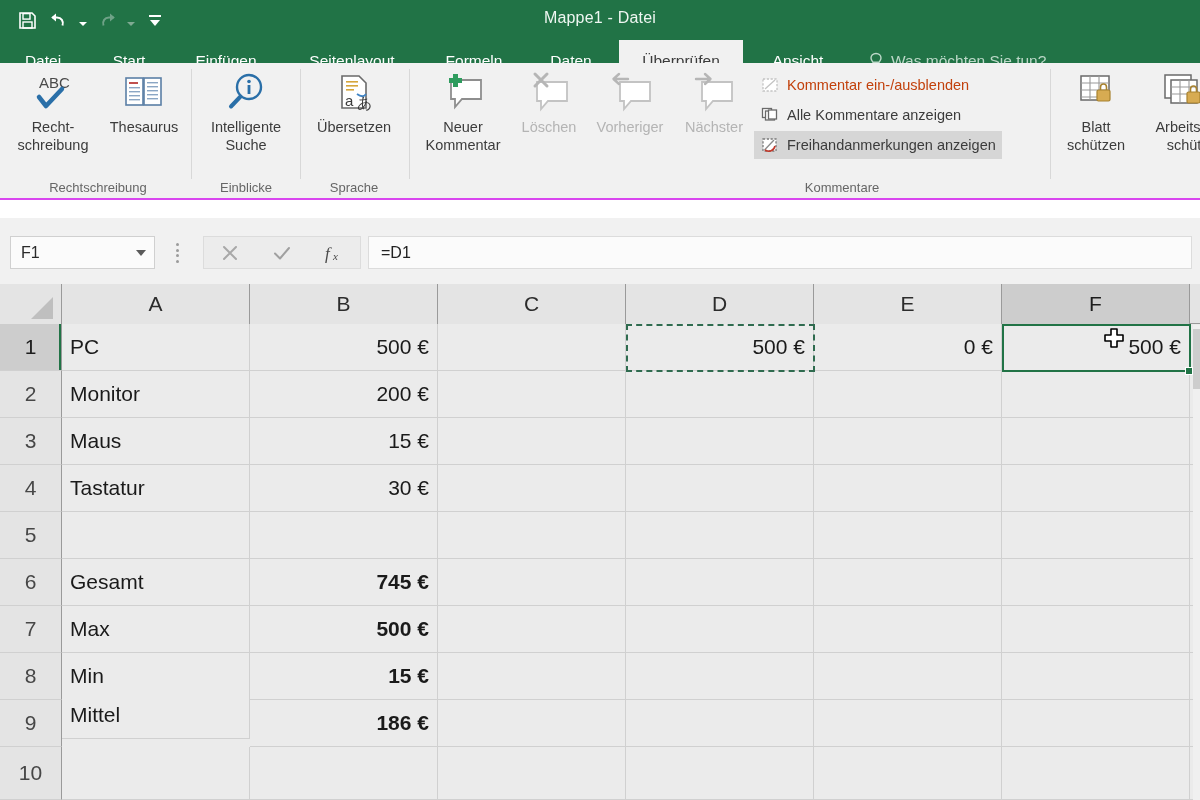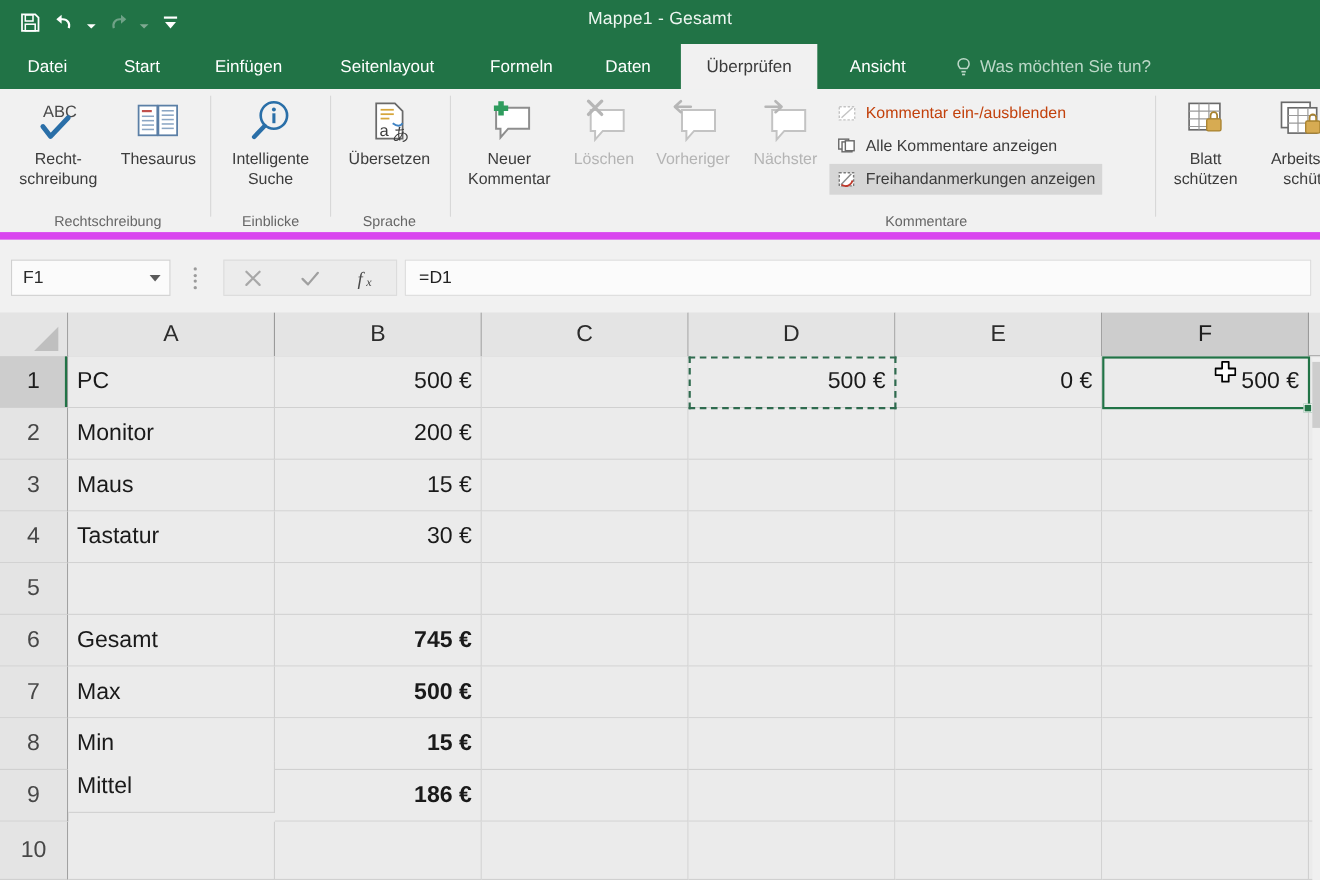--- a/index.html
+++ b/index.html
@@ -61,24 +61,24 @@
     position: absolute; top: 0; height: 41px;
     display: flex; align-items: center; gap: 7px;
     color: #bcd8c8; font-size: 15.5px;
     white-space: nowrap;
   }
   .bulb { width: 16px; height: 18px; position: relative; }
   .bulb svg { display: block; }
 
   
   .ribbon {
-    position: absolute; top: 81px; left: 0;
+    position: absolute; top: 63px; left: 0;
     width: 1200px; height: 137px;
     background: #f1f1f1;
-    border-bottom: 7px solid #d946ef;
+    border-bottom: 2px solid #d946ef;
   }
   .rb-sep {
     position: absolute; top: 6px; width: 1px; height: 110px;
     background: #d8d8d8;
   }
   .rb-grouplabel {
     position: absolute; bottom: 3px;
     font-size: 13px; color: #666666;
     text-align: center; white-space: nowrap;
   }
@@ -279,21 +279,21 @@
     <div class="qat-caret dim">
         <i></i>
       </div>
     <div class="qat-btn">
       <svg width="16" height="16" viewBox="0 0 16 16">
         <rect x="2" y="3" width="12" height="2" fill="#ffffff"></rect>
         <path d="M3 8l5 6 5-6z" fill="#ffffff"></path>
       </svg>
     </div>
   </div>
-  <div class="app-title">Mappe1 - Gesamt</div>
+  <div class="app-title">Mappe1 - Datei</div>
 </div>
 
 <div class="tabstrip">
   <div class="tab" style="left:10px;width:66px;">Datei</div>
   <div class="tab" style="left:96px;width:66px;">Start</div>
   <div class="tab" style="left:178px;width:96px;">Einfügen</div>
   <div class="tab" style="left:288px;width:128px;">Seitenlayout</div>
   <div class="tab" style="left:428px;width:92px;">Formeln</div>
   <div class="tab" style="left:534px;width:74px;">Daten</div>
   <div class="tab active" style="left:619px;width:124px;">Überprüfen</div>

